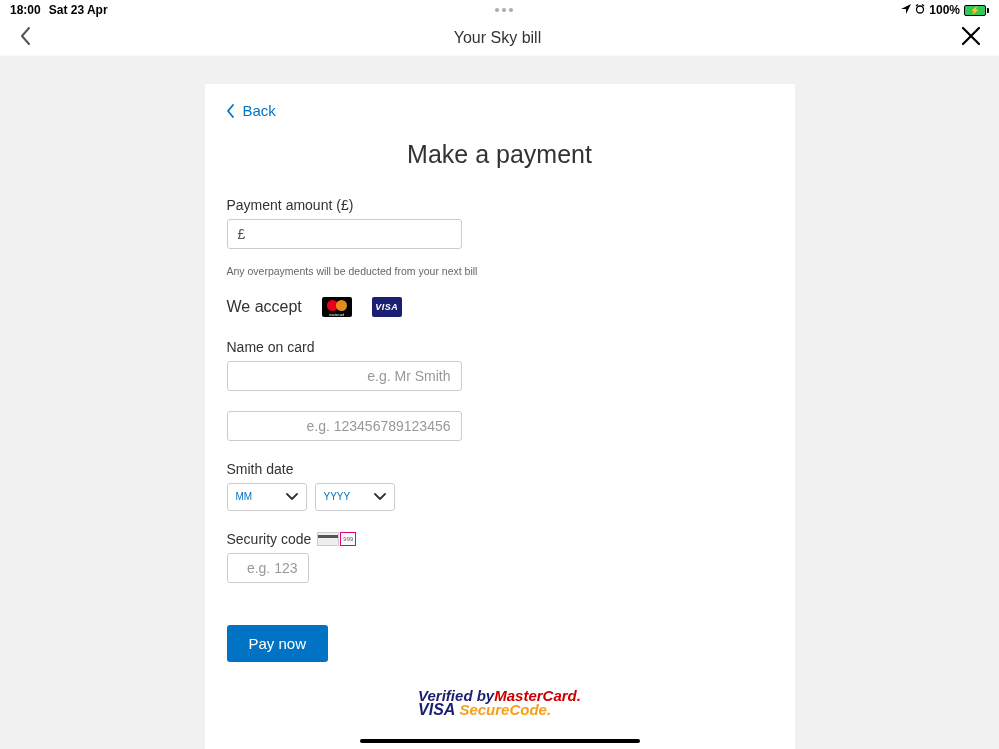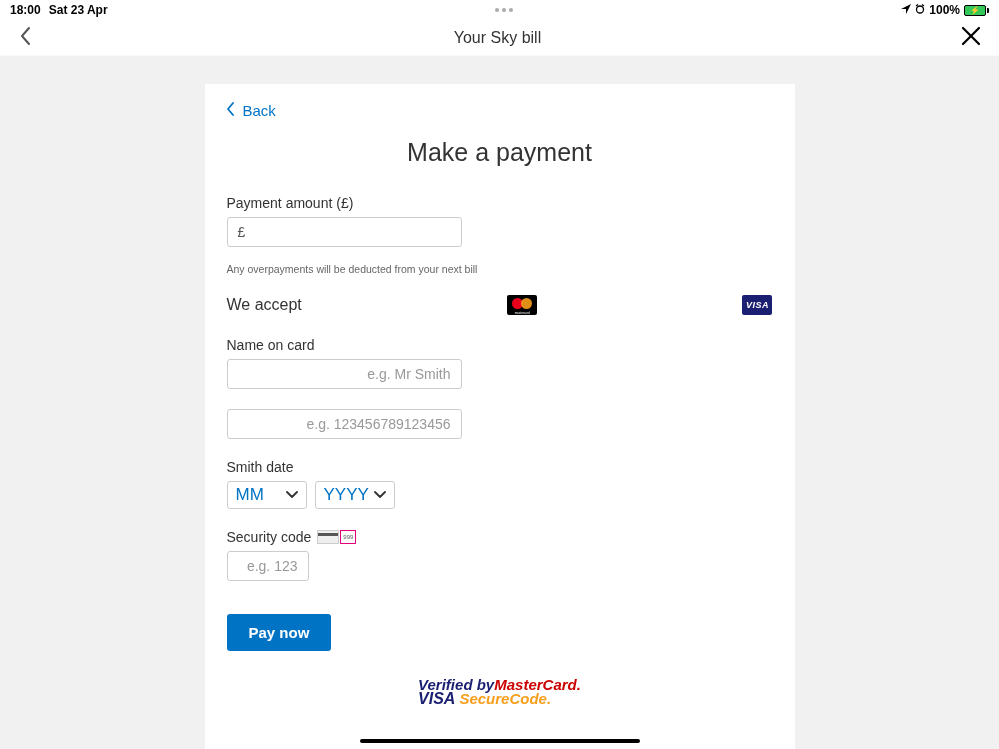--- a/index.html
+++ b/index.html
@@ -110,20 +110,21 @@
       justify-content: center;
     }
     .card {
       width: 590px;
       background: #fff;
       margin-top: 28px;
       padding: 18px 22px 28px 22px;
     }
     .back-link {
       display: inline-flex;
+      align-items: center;
       gap: 8px;
       color: #0073c5;
       font-size: 15px;
       cursor: pointer;
     }
     .back-link svg {
       width: 8px;
       height: 14px;
     }
     h1 {
@@ -177,21 +178,20 @@
       margin-top: 16px;
       margin-bottom: 10px;
     }
     .accept-row {
       display: flex;
       align-items: center;
       gap: 20px;
       font-size: 16px;
       color: #333;
       margin-bottom: 22px;
-      justify-content: space-between;
     }
     .card-icon {
       width: 30px;
       height: 20px;
       border-radius: 2px;
       display: flex;
       align-items: center;
       justify-content: center;
       position: relative;
     }
@@ -233,21 +233,21 @@
     }
     .select-box {
       width: 80px;
       height: 28px;
       border: 1px solid #ccc;
       border-radius: 3px;
       display: flex;
       align-items: center;
       justify-content: space-between;
       padding: 0 8px;
-      font-size: 17px;
+      font-size: 10px;
       color: #0073c5;
       cursor: pointer;
     }
     .select-box svg {
       width: 12px;
       height: 8px;
     }
     .cvv-hint {
       display: inline-flex;
       align-items: center;
@@ -283,23 +283,23 @@
     .security-input {
       width: 82px;
     }
     .pay-button {
       background: #0073c5;
       color: #fff;
       border: none;
       border-radius: 3px;
       padding: 10px 22px;
       font-size: 15px;
-      font-weight: 700;
+      font-weight: 400;
       cursor: pointer;
-      margin-top: 13px;
+      margin-top: 22px;
     }
     .verified-row {
       display: flex;
       justify-content: center;
       margin-top: 26px;
     }
     .verified-block {
       line-height: 1;
     }
     .vb-top {

